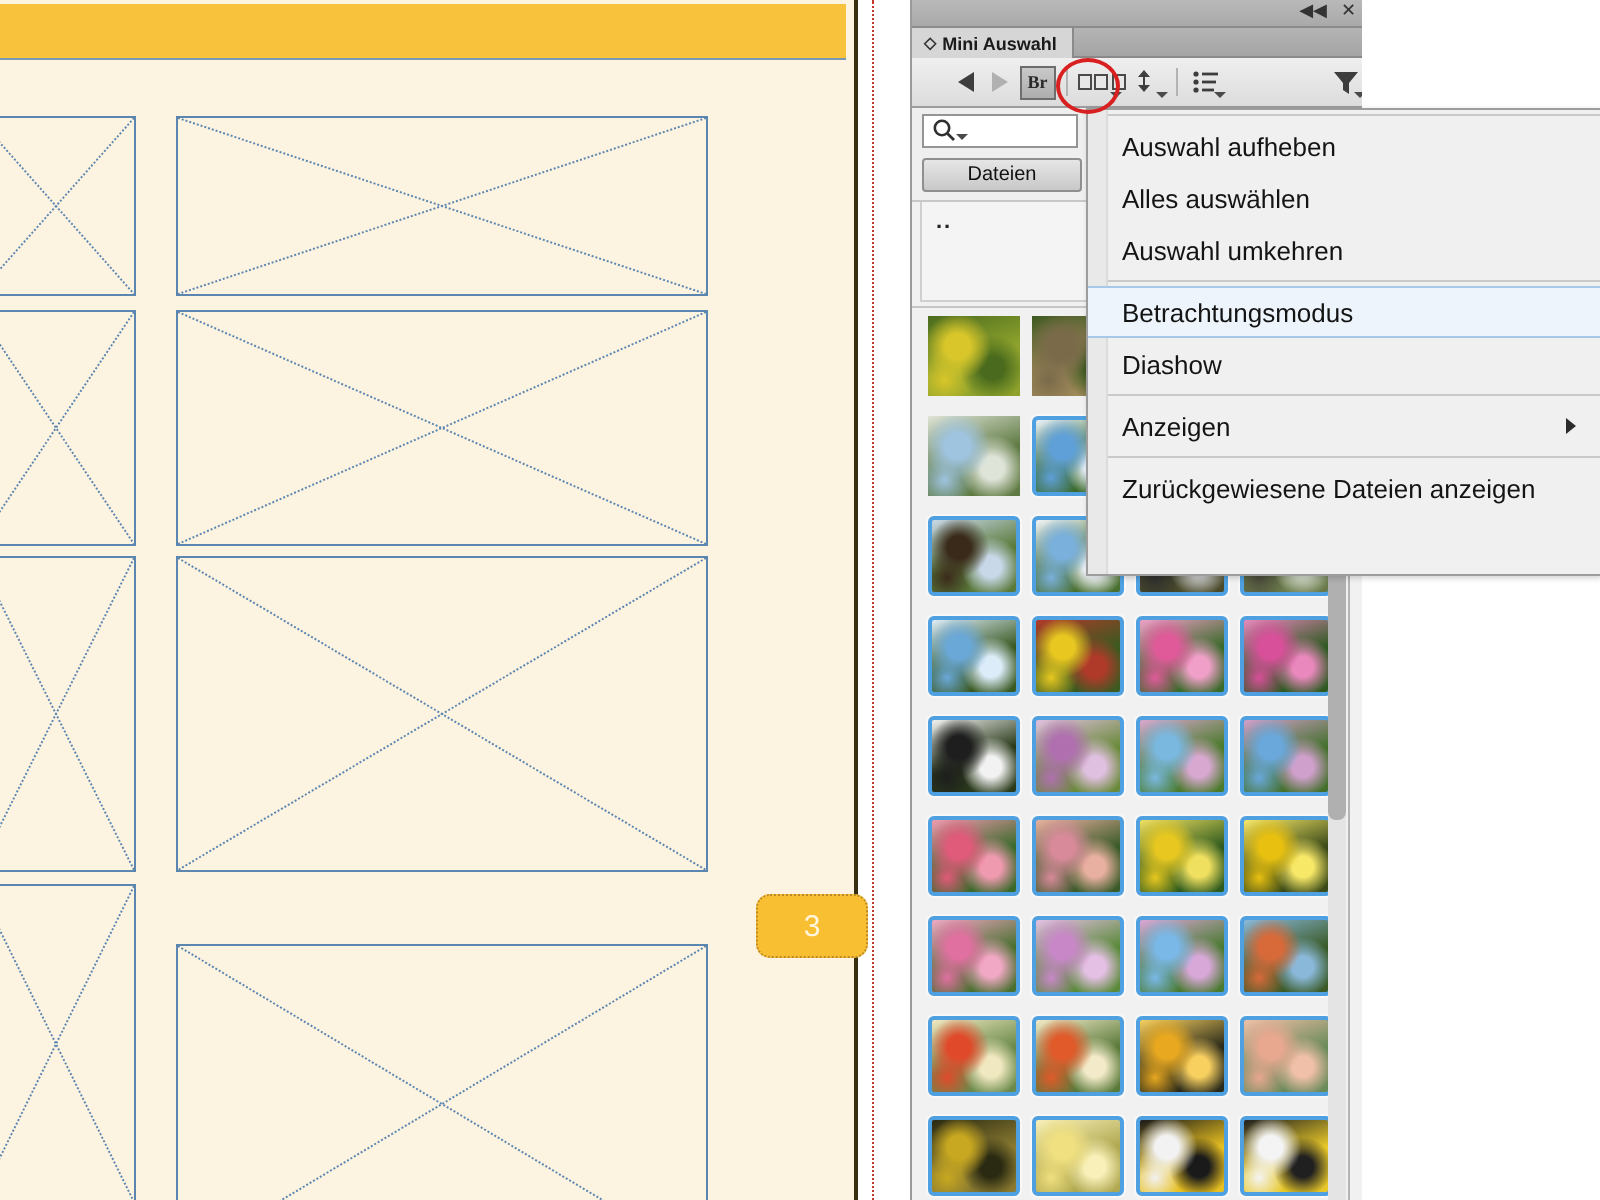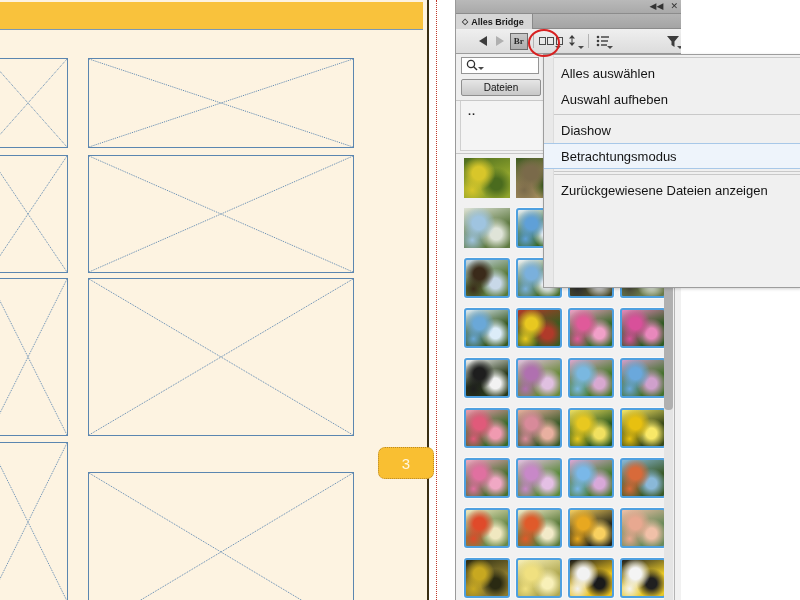--- a/index.html
+++ b/index.html
@@ -476,21 +476,21 @@
   <div id="panel">
 
     <div id="panel-titlebar">
       <span class="titlebar-btn">◀◀</span>
       <span class="titlebar-btn">✕</span>
     </div>
 
     <div id="panel-tabstrip">
       <div id="panel-tab">
         <span class="diamond">◇</span>
-        <span>Alles Bridge</span>
+        <span>Mini Auswahl</span>
       </div>
     </div>
 
     <div id="panel-toolbar">
       <div class="tb-btn">
         <span class="tri-left"></span>
       </div>
       <div class="tb-btn">
         <span class="tri-right"></span>
       </div>
@@ -598,33 +598,40 @@
   </div>
 
   <div id="right-filler"></div>
   <div id="right-filler-top"></div>
 
   <div id="context-menu">
     <div id="menu-gutter"></div>
     <div id="menu-items-host">
         <div class="menu-sep"></div>
         <div class="menu-item">
+          <span>Auswahl aufheben</span>
+        </div>
+        <div class="menu-item">
           <span>Alles auswählen</span>
         </div>
         <div class="menu-item">
-          <span>Auswahl aufheben</span>
+          <span>Auswahl umkehren</span>
+        </div>
+        <div class="menu-sep"></div>
+        <div class="menu-item highlight">
+          <span>Betrachtungsmodus</span>
+        </div>
+        <div class="menu-item">
+          <span>Diashow</span>
         </div>
         <div class="menu-sep"></div>
         <div class="menu-item">
-          <span>Diashow</span>
-        </div>
-        <div class="menu-item highlight">
-          <span>Betrachtungsmodus</span>
-        </div>
-        <div class="menu-sep"></div>
+          <span>Anzeigen</span>
+          <span class="submenu-arrow"></span>
+        </div>
         <div class="menu-sep"></div>
         <div class="menu-item">
           <span>Zurückgewiesene Dateien anzeigen</span>
         </div>
       </div>
   </div>
 
   <div id="red-ring"></div>
 
 </div>

